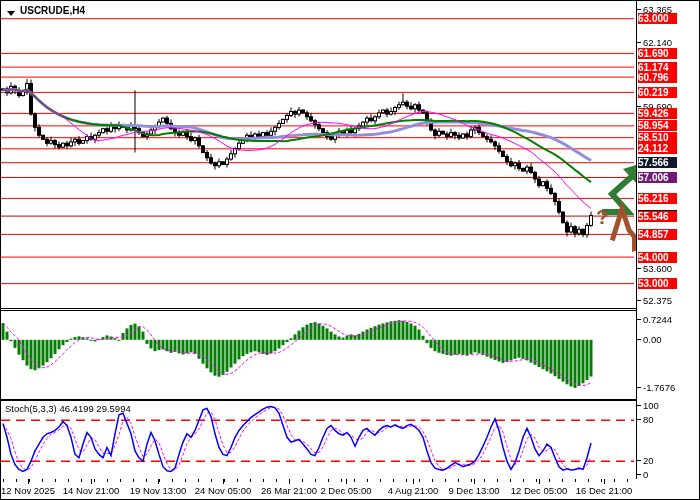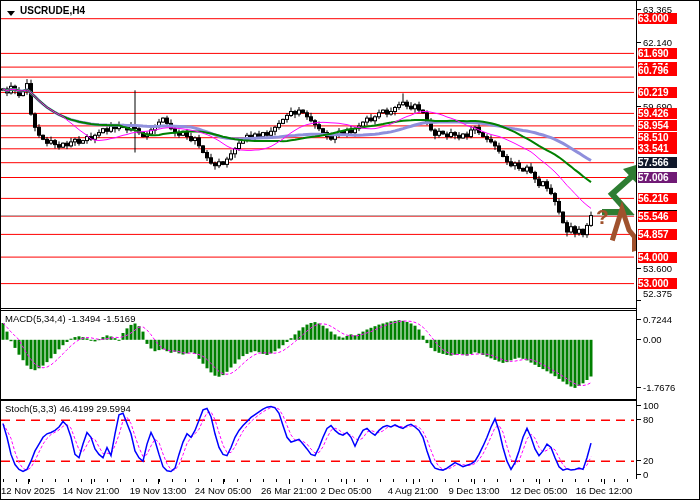--- a/index.html
+++ b/index.html
@@ -510,21 +510,20 @@
         <rect x="560.5" y="28.8" width="3" height="41.8" fill="#008000"></rect>
         <rect x="564.5" y="28.8" width="3" height="44.5" fill="#008000"></rect>
         <rect x="568.5" y="28.8" width="3" height="46.7" fill="#008000"></rect>
         <rect x="572.5" y="28.8" width="3" height="48.1" fill="#008000"></rect>
         <rect x="576.5" y="28.8" width="3" height="46.2" fill="#008000"></rect>
         <rect x="580.5" y="28.8" width="3" height="43.5" fill="#008000"></rect>
         <rect x="584.5" y="28.8" width="3" height="40.2" fill="#008000"></rect>
         <rect x="588.5" y="28.8" width="3" height="36.7" fill="#008000"></rect>
         <polyline fill="none" points="2,12.0 6,16.3 10,20.9 14,24.9 18,28.7 22,36.1 26,42.9 30,48.5 34,53.0 38,55.7 42,56.8 46,56.1 50,53.9 54,50.6 58,46.8 62,42.8 66,38.7 70,34.8 74,31.5 78,28.8 82,27.2 86,26.5 90,26.8 94,27.7 98,28.3 102,28.3 106,27.7 110,26.9 114,26.3 118,26.6 122,25.7 126,24.3 130,22.0 134,19.1 138,16.2 142,15.9 146,19.0 150,23.7 154,29.3 158,34.1 162,37.6 166,39.1 170,39.9 174,40.0 178,40.7 182,41.7 186,42.2 190,42.0 194,42.5 198,43.6 202,45.4 206,48.4 210,52.4 214,56.8 218,60.4 222,62.6 226,63.3 230,62.4 234,60.0 238,56.5 242,52.7 246,49.1 250,46.1 254,43.6 258,42.2 262,41.7 266,41.9 270,42.2 274,42.2 278,41.4 282,39.7 286,37.0 290,34.0 294,30.6 298,27.1 302,23.5 306,20.0 310,16.9 314,14.5 318,13.1 322,12.8 326,13.5 330,15.3 334,17.7 338,20.3 342,22.7 346,24.2 350,24.8 354,25.0 358,24.4 362,23.2 366,21.9 370,20.6 374,18.8 378,16.9 382,15.3 386,13.9 390,12.6 394,11.5 398,10.6 402,10.1 406,10.0 410,10.4 414,11.4 418,13.3 422,16.2 426,20.5 430,25.4 434,30.5 438,35.1 442,38.8 446,41.2 450,42.7 454,43.4 458,43.6 462,43.8 466,43.9 470,43.6 474,43.1 478,43.0 482,43.0 486,43.2 490,44.1 494,45.6 498,47.3 502,48.8 506,49.9 510,50.4 514,50.1 518,49.4 522,48.6 526,48.2 530,48.7 534,49.9 538,51.7 542,53.8 546,56.0 550,58.1 554,60.4 558,62.8 562,65.3 566,67.9 570,70.5 574,72.8 578,74.3 582,74.6 586,73.7 590,71.7" stroke="#ff00ff" stroke-width="1" stroke-dasharray="3,2"></polyline>
       </svg>
-    <div class="hdr">MACD(5,34,4) -1.3494 -1.5169</div>
   </div>
 
   <div id="stoch-panel" class="panel">
     <svg id="stoch-svg" width="635" height="78">
         <line x1="0" y1="19.2" x2="633" y2="19.2" stroke="#ff0000" stroke-width="1.5" stroke-dasharray="9,6"></line>
         <line x1="0" y1="60.2" x2="633" y2="60.2" stroke="#ff0000" stroke-width="1.5" stroke-dasharray="9,6"></line>
         <polyline fill="none" points="2,22.6 6,29.4 10,37.4 14,51.1 18,61.8 22,67.5 26,69.1 30,66.4 34,59.5 38,51.1 42,43.1 46,37.4 50,33.5 54,31.2 58,29.0 62,25.3 66,23.7 70,27.1 74,38.1 78,48.8 82,51.1 86,43.8 90,36.9 94,38.5 98,45.8 102,52.7 106,52.2 110,52.7 114,44.7 118,33.8 122,19.6 126,16.2 130,22.6 134,35.1 138,46.5 142,55.6 146,53.4 150,44.9 154,38.1 158,41.5 162,52.9 166,62.9 170,68.6 174,69.1 178,63.6 182,53.8 186,42.4 190,36.7 194,32.8 198,28.3 202,19.2 206,11.9 210,10.7 214,18.7 218,31.7 222,44.2 226,51.5 230,51.5 234,45.8 238,37.4 242,30.1 246,24.9 250,20.5 254,16.9 258,13.7 262,10.9 266,8.4 270,6.6 274,6.2 278,8.2 282,14.6 286,24.4 290,34.0 294,39.0 298,39.7 302,40.4 306,43.1 310,48.1 314,52.0 318,51.5 322,45.8 326,36.7 330,29.4 334,27.1 338,29.0 342,32.2 346,32.8 350,34.0 354,37.6 358,39.2 362,36.9 366,31.0 370,29.4 374,31.0 378,31.7 382,29.9 386,26.7 390,25.5 394,24.9 398,25.3 402,25.8 406,26.0 410,25.1 414,24.6 418,26.2 422,30.6 426,38.5 430,49.3 434,59.5 438,65.7 442,68.2 446,68.2 450,66.8 454,64.3 458,63.2 462,63.6 466,64.5 470,64.3 474,62.5 478,58.8 482,52.9 486,44.9 490,35.8 494,26.7 498,24.4 502,31.2 506,45.4 510,58.4 514,63.4 518,60.0 522,49.3 526,37.9 530,33.3 534,37.2 538,46.3 542,50.9 546,49.3 550,46.5 554,48.8 558,56.3 562,63.9 566,67.5 570,68.6 574,68.4 578,68.2 582,68.0 586,64.1 590,55.8" stroke="#ff00ff" stroke-width="1" stroke-dasharray="3,2"></polyline>
         <polyline fill="none" points="2,22.6 6,36.3 10,53.4 14,63.6 18,68.4 22,70.5 26,68.4 30,60.2 34,49.9 38,43.1 42,36.3 46,32.8 50,31.5 54,29.4 58,26.0 62,20.5 66,24.6 70,36.3 74,53.4 78,56.8 82,43.1 86,31.5 90,36.3 94,47.9 98,53.4 102,56.8 106,46.5 110,54.7 114,32.8 118,13.7 122,12.3 126,22.6 130,32.8 134,49.9 138,56.8 142,60.2 146,43.1 150,31.5 154,39.7 158,53.4 162,65.7 166,69.8 170,70.5 174,67.1 178,53.4 182,41.1 186,32.8 190,36.3 194,29.4 198,19.2 202,8.9 206,7.5 210,15.7 214,32.8 218,46.5 222,53.4 226,54.7 230,46.5 234,36.3 238,29.4 242,24.6 246,20.5 250,16.4 254,13.7 258,10.9 262,8.2 266,6.2 270,5.5 274,6.8 278,12.3 282,24.6 286,36.3 290,41.1 294,39.7 298,38.3 302,43.1 306,47.9 310,53.4 314,54.7 318,46.5 322,36.3 326,27.4 330,24.6 334,29.4 338,32.8 342,34.2 346,31.5 350,36.3 354,45.2 358,36.3 362,29.4 366,27.4 370,31.5 374,34.2 378,29.4 382,26.0 386,24.6 390,26.0 394,23.9 398,26.0 402,27.4 406,24.6 410,23.3 414,26.0 418,29.4 422,36.3 426,49.9 430,61.6 434,67.1 438,68.4 442,69.1 446,67.1 450,64.3 454,61.6 458,63.6 462,65.7 466,64.3 470,62.9 474,60.2 478,53.4 482,45.2 486,36.3 490,26.0 494,17.8 498,29.4 502,46.5 506,60.2 510,68.4 514,61.6 518,49.9 522,36.3 526,27.4 530,36.3 534,47.9 538,54.7 542,49.9 546,43.1 550,46.5 554,56.8 558,65.7 562,69.1 566,67.7 570,69.1 574,68.4 578,67.1 582,68.4 586,56.8 590,42.1" stroke="#0000ff" stroke-width="1.5"></polyline>
       </svg>
     <div class="hdr">Stoch(5,3,3) 46.4199 29.5994</div>
@@ -534,31 +533,31 @@
   <div id="price-axis">
       <div class="dash" style="top:8px"></div>
       <div class="axis-label" style="top:3px">63.365</div>
       <div class="dash" style="top:41px"></div>
       <div class="axis-label" style="top:36px">62.140</div>
       <div class="dash" style="top:105px"></div>
       <div class="axis-label" style="top:100px">59.690</div>
       <div class="dash" style="top:267px"></div>
       <div class="axis-label" style="top:262px">53.600</div>
       <div class="dash" style="top:299px"></div>
-      <div class="axis-label" style="top:287px">52.375</div>
+      <div class="axis-label" style="top:294px">52.375</div>
       <div class="badge current" style="top:209px;background:#000000;color:#ffffff">55.566</div>
       <div class="badge" style="top:12px;background:#ff0000;color:#ffffff">63.000</div>
       <div class="badge" style="top:47px;background:#ff0000;color:#ffffff">61.690</div>
       <div class="badge" style="top:61px;background:#ff0000;color:#ffffff">61.174</div>
-      <div class="badge" style="top:64px;background:#ff0000;color:#ffffff">60.796</div>
+      <div class="badge" style="top:71px;background:#ff0000;color:#ffffff">60.796</div>
       <div class="badge" style="top:86px;background:#ff0000;color:#ffffff">60.219</div>
       <div class="badge" style="top:107px;background:#ff0000;color:#ffffff">59.426</div>
       <div class="badge" style="top:119px;background:#ff0000;color:#ffffff">58.954</div>
       <div class="badge" style="top:131px;background:#ff0000;color:#ffffff">58.510</div>
-      <div class="badge" style="top:142px;background:#ff0000;color:#ffffff">33.541</div>
+      <div class="badge" style="top:142px;background:#ff0000;color:#ffffff">24.112</div>
       <div class="badge" style="top:156px;background:#0f172a;color:#ffffff">57.566</div>
       <div class="badge" style="top:171px;background:#701a75;color:#ffffff">57.006</div>
       <div class="badge" style="top:192px;background:#ff0000;color:#ffffff">56.216</div>
       <div class="badge" style="top:210px;background:#ff0000;color:#ffffff">55.546</div>
       <div class="badge" style="top:228px;background:#ff0000;color:#ffffff">54.857</div>
       <div class="badge" style="top:251px;background:#ff0000;color:#ffffff">54.000</div>
       <div class="badge" style="top:277px;background:#ff0000;color:#ffffff">53.000</div>
       <div class="dash" style="top:318px"></div>
       <div class="axis-label" style="top:313px">0.7244</div>
       <div class="dash" style="top:338px"></div>
@@ -636,16 +635,16 @@
       <div class="tlabel" style="left:288px">26 Mar 21:00</div>
       <div class="ttick" style="left:345px;height:5px"></div>
       <div class="tlabel" style="left:345px">2 Dec 05:00</div>
       <div class="ttick" style="left:412px;height:5px"></div>
       <div class="tlabel" style="left:412px">4 Aug 21:00</div>
       <div class="ttick" style="left:473px;height:5px"></div>
       <div class="tlabel" style="left:473px">9 Dec 13:00</div>
       <div class="ttick" style="left:538px;height:5px"></div>
       <div class="tlabel" style="left:538px">12 Dec 05:00</div>
       <div class="ttick" style="left:603px;height:5px"></div>
-      <div class="tlabel" style="left:603px">16 Dec 12:00</div>
+      <div class="tlabel" style="left:603px">16 Dec 21:00</div>
     </div>
 
 </div>
 
 </body></html>

